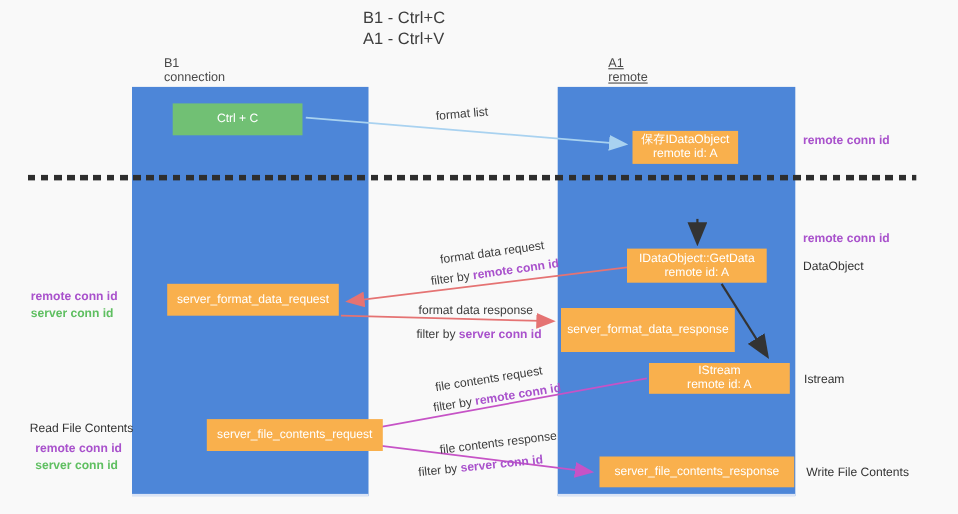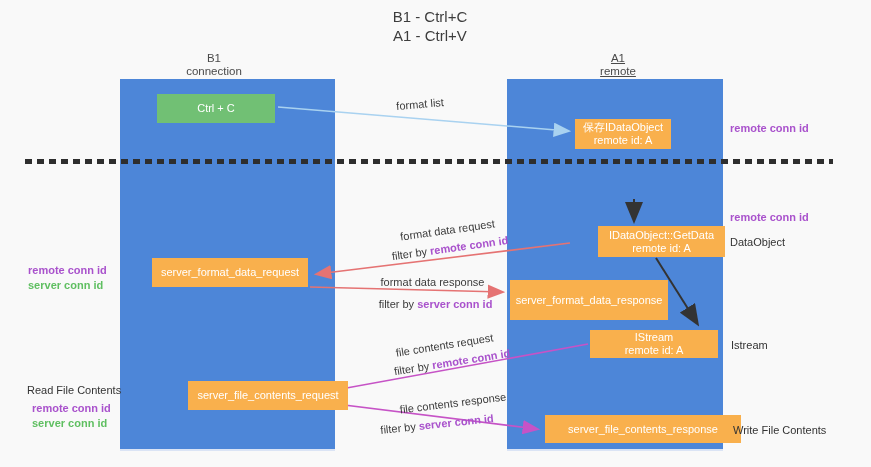--- a/index.html
+++ b/index.html
@@ -1,22 +1,22 @@
 <!DOCTYPE html>
 <html><head>
 <meta charset="utf-8">
 <style>
   html,body{margin:0;padding:0;}
   body{font-family:"Liberation Sans",sans-serif;background:#f9f9f9;}
   .canvas{position:relative;width:871px;height:467px;background:#f9f9f9;overflow:hidden;}
 
-  .title{position:absolute;left:330px;top:7px;width:200px;text-align:center;
+  .title{position:absolute;left:330px;top:7px;width:200px;text-align:left;
          font-size:15px;line-height:19px;color:#3d3d3d;}
 
-  .col-label{position:absolute;width:130px;text-align:center;font-size:11.5px;
+  .col-label{position:absolute;width:130px;font-size:11.5px;
              line-height:13px;color:#4a4a4a;}
   .col-label.left{left:149px;top:52px;}
   .col-label.right{left:553px;top:52px;text-decoration:underline;}
 
   .column{position:absolute;background:#4d86d8;border-bottom:2px solid #dbe4f5;}
   .column.left{left:120px;top:79px;width:215px;height:370px;}
   .column.right{left:507px;top:79px;width:216px;height:370px;}
 
   .dashed-line{position:absolute;left:25px;top:159px;width:808px;height:5px;
     background:repeating-linear-gradient(90deg,#2e2e2e 0 7px,transparent 7px 12px);}
@@ -88,21 +88,21 @@
   <div class="node green" style="left:157px;top:94px;width:118px;height:29px;">
     <div>Ctrl + C</div>
   </div>
 
   <div class="node orange" style="left:575px;top:119px;width:96px;height:30px;">
     <div>保存IDataObject</div>
     <div>remote id: A</div>
   </div>
 
 
-  <div class="node orange" style="left:570px;top:226px;width:127px;height:31px;margin-left:28px;">
+  <div class="node orange" style="left:570px;top:226px;width:127px;height:31px;">
     <div>IDataObject::GetData</div>
     <div>remote id: A</div>
   </div>
 
   <div class="node orange" style="left:152px;top:258px;width:156px;height:29px;">
     <div>server_format_data_request</div>
   </div>
 
   <div class="node orange" style="left:510px;top:280px;width:158px;height:40px;">
     <div>server_format_data_response</div>
@@ -110,21 +110,21 @@
 
   <div class="node orange" style="left:590px;top:330px;width:128px;height:28px;">
     <div>IStream</div>
     <div>remote id: A</div>
   </div>
 
   <div class="node orange" style="left:140px;top:381px;width:160px;height:29px;margin-left:48px;">
     <div>server_file_contents_request</div>
   </div>
 
-  <div class="node orange" style="left:545px;top:415px;width:196px;height:28px;">
+  <div class="node orange" style="left:545px;top:415px;width:177px;height:28px;">
     <div>server_file_contents_response</div>
   </div>
 
   <div class="side-label purple" style="left:730px;top:122px;">remote conn id</div>
   <div class="side-label purple" style="left:730px;top:211px;">remote conn id</div>
   <div class="side-label" style="left:730px;top:236px;">DataObject</div>
   <div class="side-label" style="left:731px;top:339px;">Istream</div>
   <div class="side-label" style="left:733px;top:424px;">Write File Contents</div>
 
   <div class="side-label purple" style="left:28px;top:264px;">remote conn id</div>

